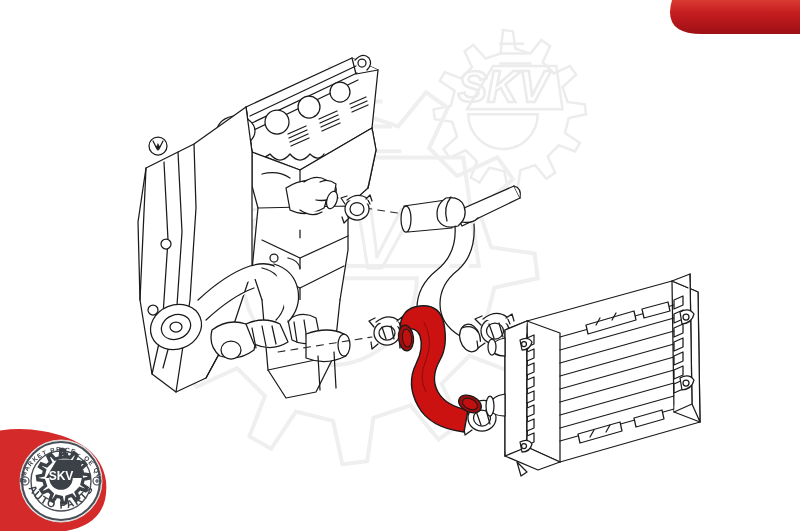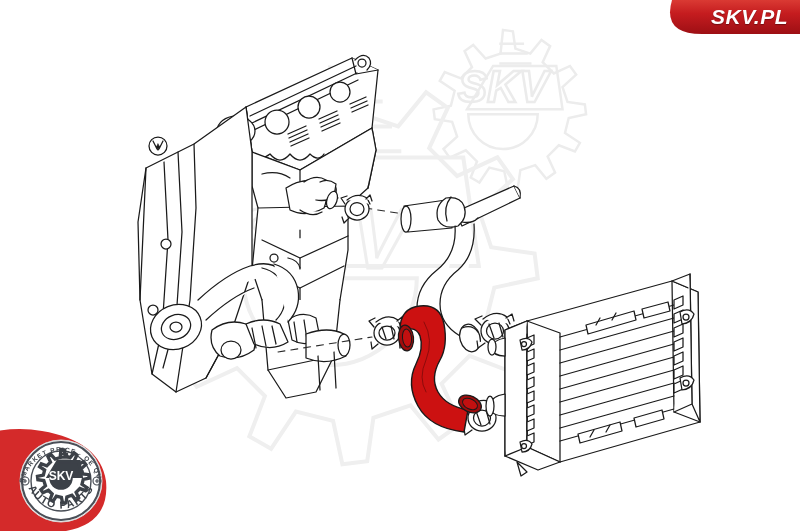--- a/index.html
+++ b/index.html
@@ -309,21 +309,20 @@
     <svg class="bnr" width="158" height="34" viewBox="0 0 158 34">
       <defs>
         <linearGradient id="bg2" x1="0" y1="0" x2="0" y2="1">
           <stop offset="0%" stop-color="#da3a33"></stop>
           <stop offset="40%" stop-color="#c51c1f"></stop>
           <stop offset="100%" stop-color="#9d0f14"></stop>
         </linearGradient>
       </defs>
       <path d="M30,0 L158,0 L158,34 L60,34 Q20,34 30,0 Z" fill="url(#bg2)"></path>
     </svg>
-    <div id="brand-text">SKV.PL</div>
   </div>
 
   <div id="seal-badge">
     <svg width="122" height="112" viewBox="0 0 122 112">
       <defs>
         <path id="arcT" d="M 24,62 A 38,38 0 0 1 98,62"></path>
         <path id="arcB" d="M 26,62 A 36,36 0 0 0 96,62"></path>
       </defs>
 
       <path d="M-30,18 Q10,6 42,12 Q100,22 106,62 Q110,104 66,112 L-30,112 Z" fill="#d42a2a"></path>

